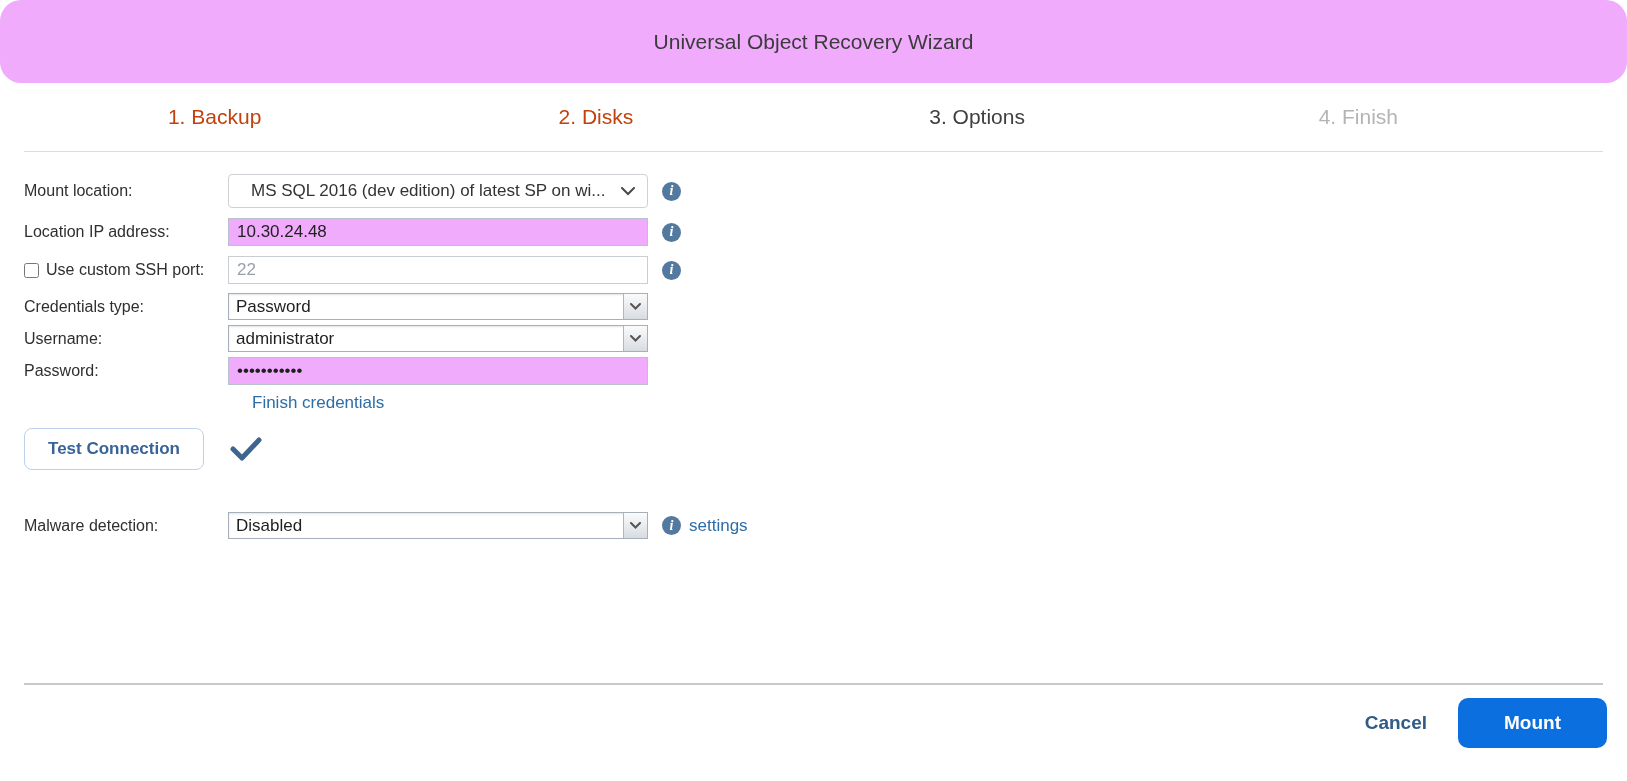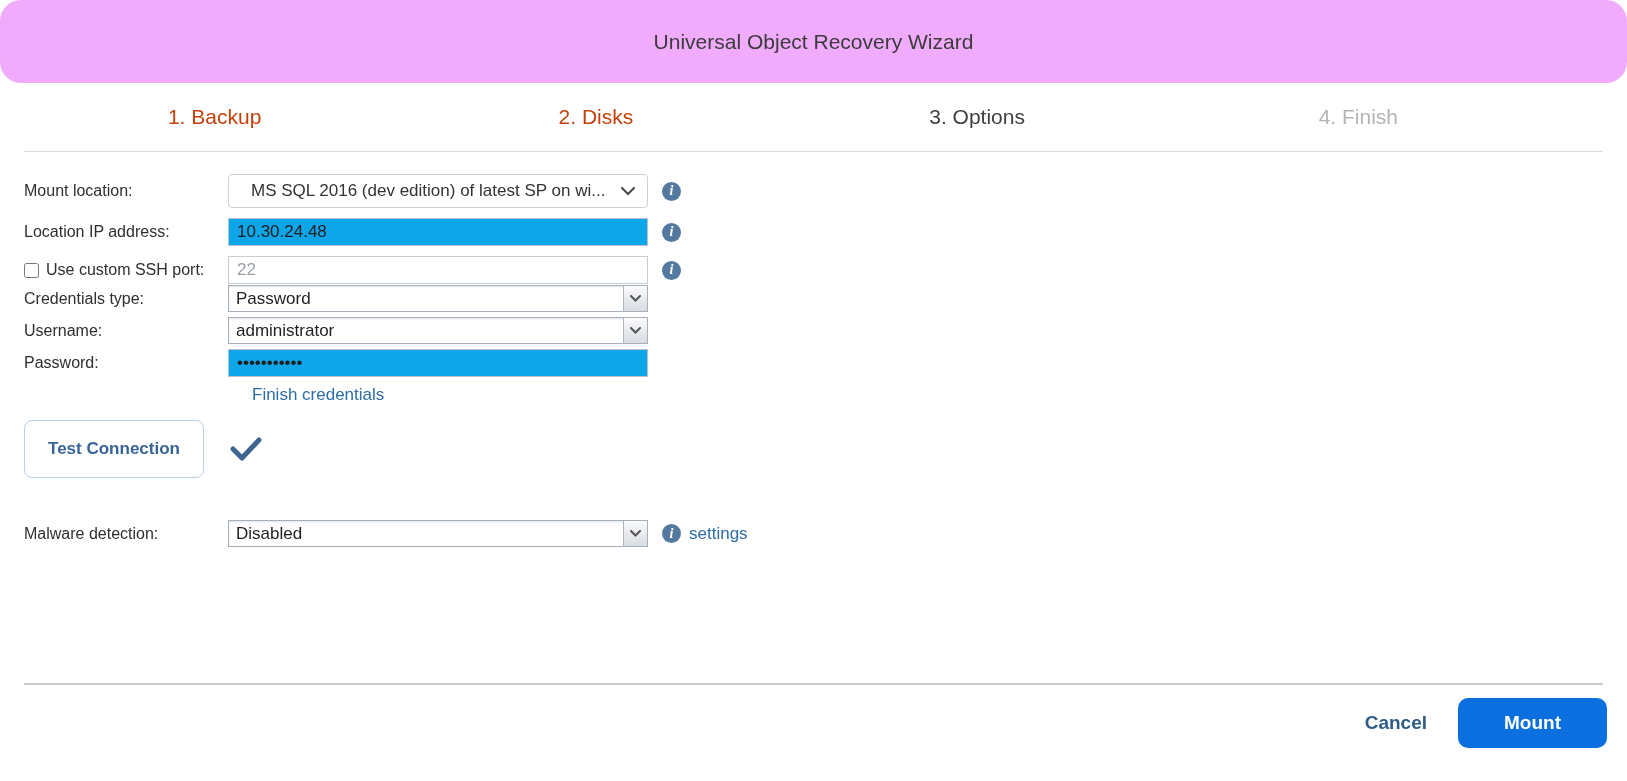--- a/index.html
+++ b/index.html
@@ -44,21 +44,21 @@
     display:flex; align-items:center;
     padding:0 12px 0 22px; cursor:pointer;
   }
   .dropdown-modern .txt {
     flex:1; font-size:17px; color:#333;
     white-space:nowrap; overflow:hidden;
   }
 
   .text-input {
     width:420px; height:28px;
-    border:1px solid #b9c2cc; background:#0ea5e9;
+    border:1px solid #b9c2cc; background:#f0abfc;
     font-size:17px; padding:0 8px; color:#1f1f1f;
     font-family:"Liberation Sans", sans-serif;
   }
   .text-input:disabled { color:#9aa0a6; border-color:#c9ced5; background:#fff; }
 
   .classic-select {
     width:420px; height:27px; background:#fff;
     border:1px solid #a6b0ba;
     box-shadow: inset 0 1px 2px rgba(90,100,110,0.18);
     display:flex; align-items:stretch; cursor:pointer;
@@ -81,21 +81,21 @@
     font-family:"Liberation Serif", serif;
     font-size:14px; font-weight:bold; font-style:italic;
     margin-left:14px; flex:0 0 19px; line-height:1;
   }
 
   .link { color:#2e6da6; font-size:17px; cursor:pointer; text-decoration:none; }
 
   .row-link { margin-left:228px; }
 
   .test-btn {
-    width:180px; height:58px;
+    width:180px; height:42px;
     background:#fff; border:1px solid #bdd2ea; border-radius:8px;
     color:#38639a; font-weight:bold; font-size:17px;
     font-family:"Liberation Sans", sans-serif; cursor:pointer;
   }
 
   
   .footer { flex:0 0 98px; }
   .footer .divider { height:2px; background:#c9c9c9; margin:0 24px; }
   .footer .actions {
     height:76px; display:flex; align-items:center; justify-content:flex-end;
@@ -107,21 +107,21 @@
     font-family:"Liberation Sans", sans-serif;
   }
   .mount-btn {
     width:149px; height:50px;
     background:#0b6fe0; border:none; border-radius:10px;
     color:#fff; font-weight:bold; font-size:19px;
     font-family:"Liberation Sans", sans-serif; cursor:pointer;
   }
 
   
-  .mt10 { margin-top:10px; } .mt9 { margin-top:1px; }
+  .mt10 { margin-top:10px; } .mt9 { margin-top:9px; }
   .mt5 { margin-top:5px; }  .mt8 { margin-top:8px; }
   .mt15 { margin-top:15px; } .mt42 { margin-top:42px; }
 </style>
 </head>
 <body>
 
 <div class="titlebar">
   <span>Universal Object Recovery Wizard</span>
 </div>
 

